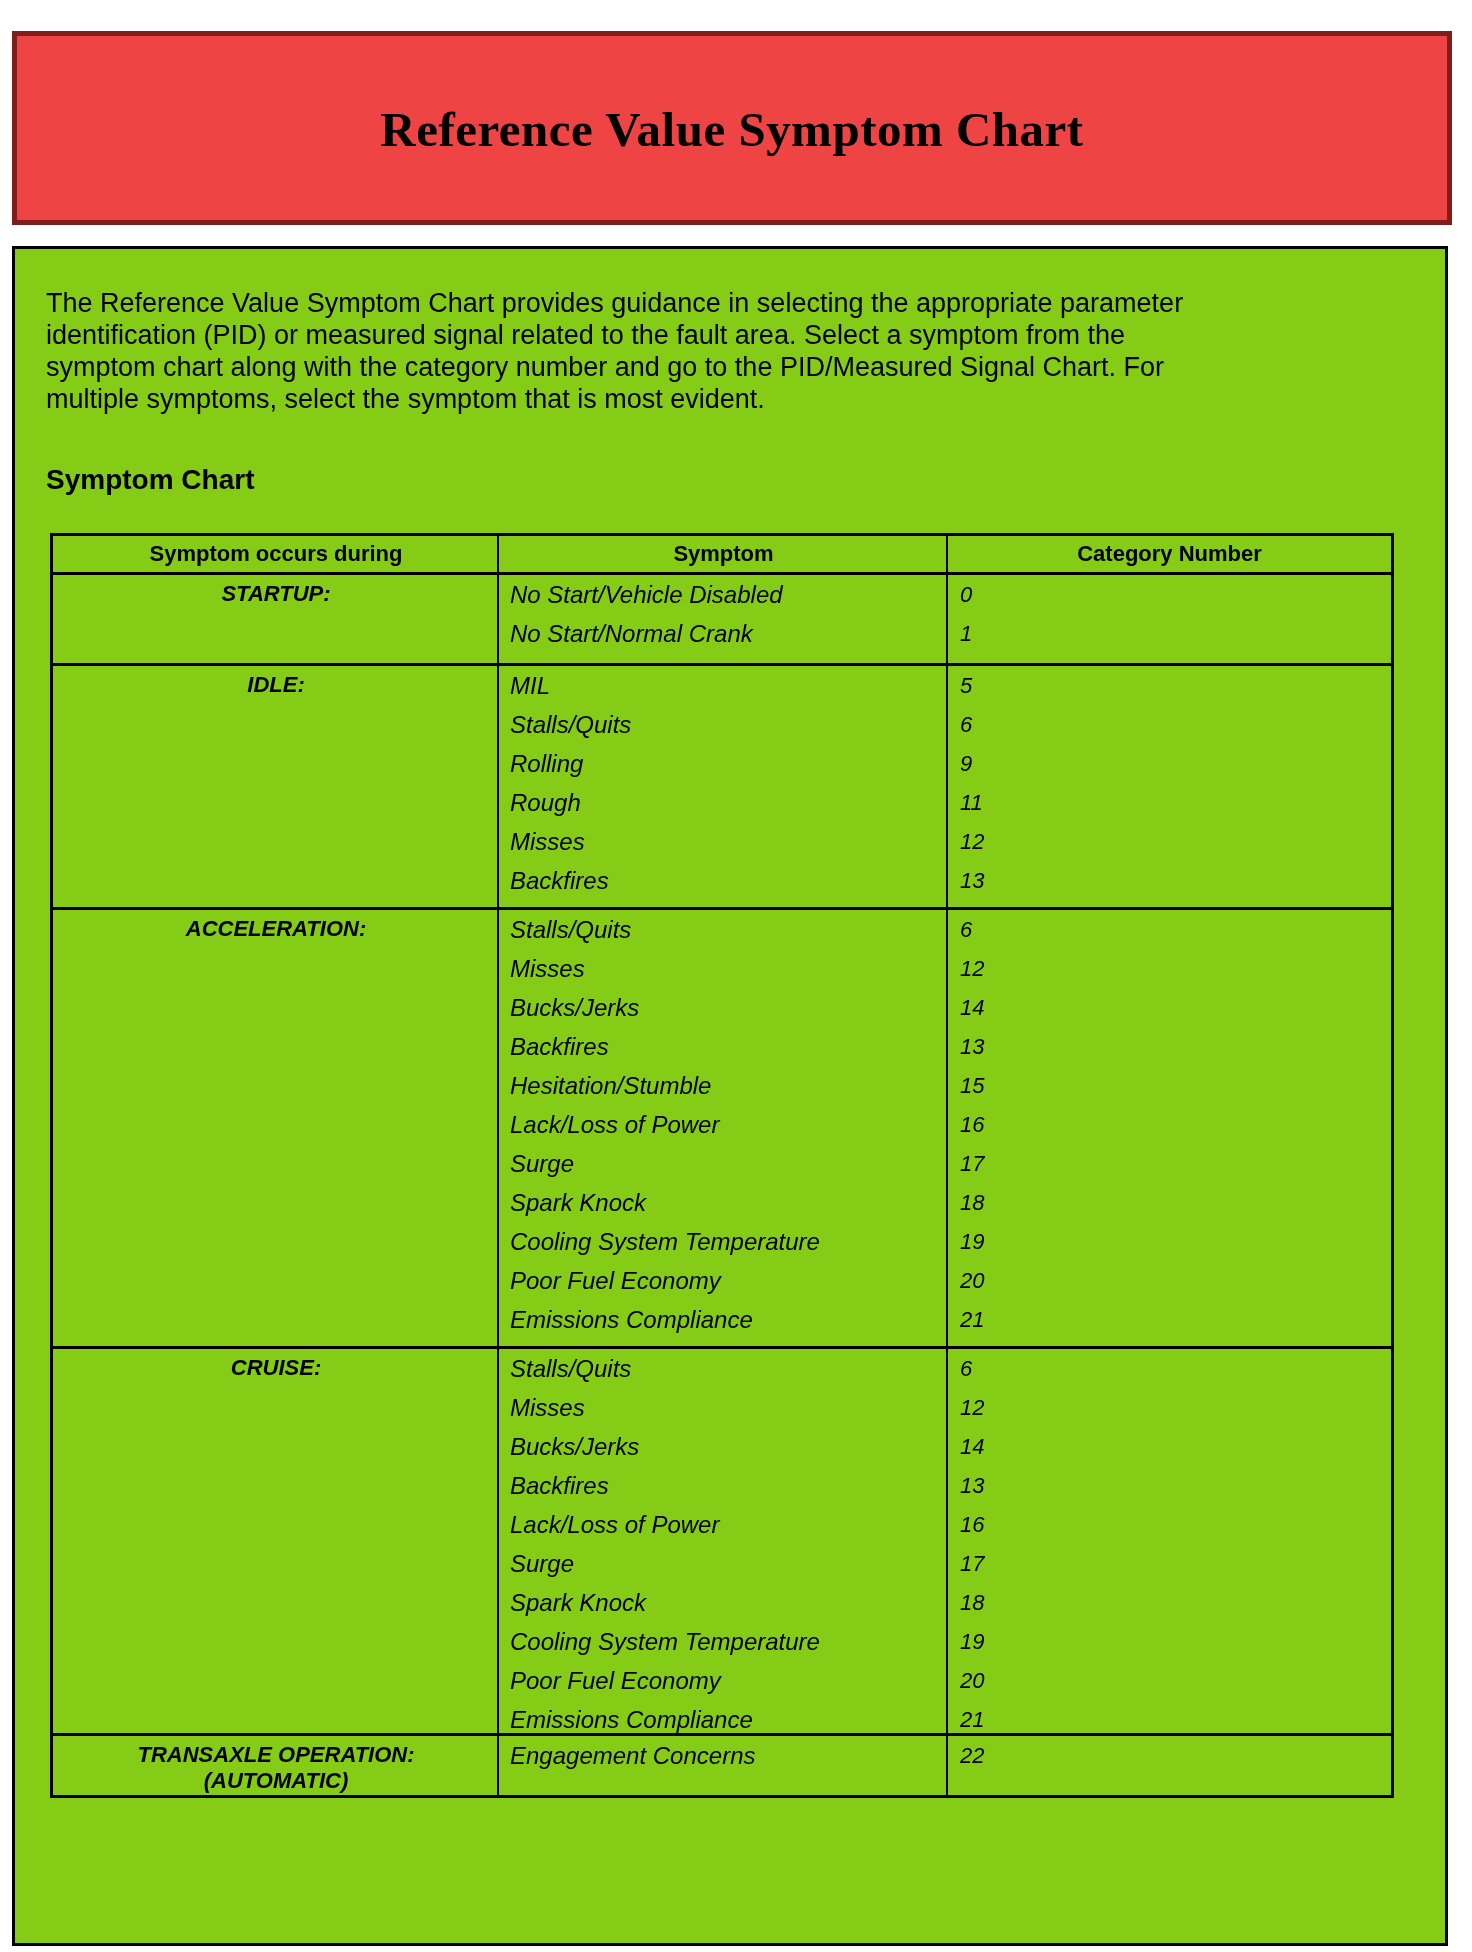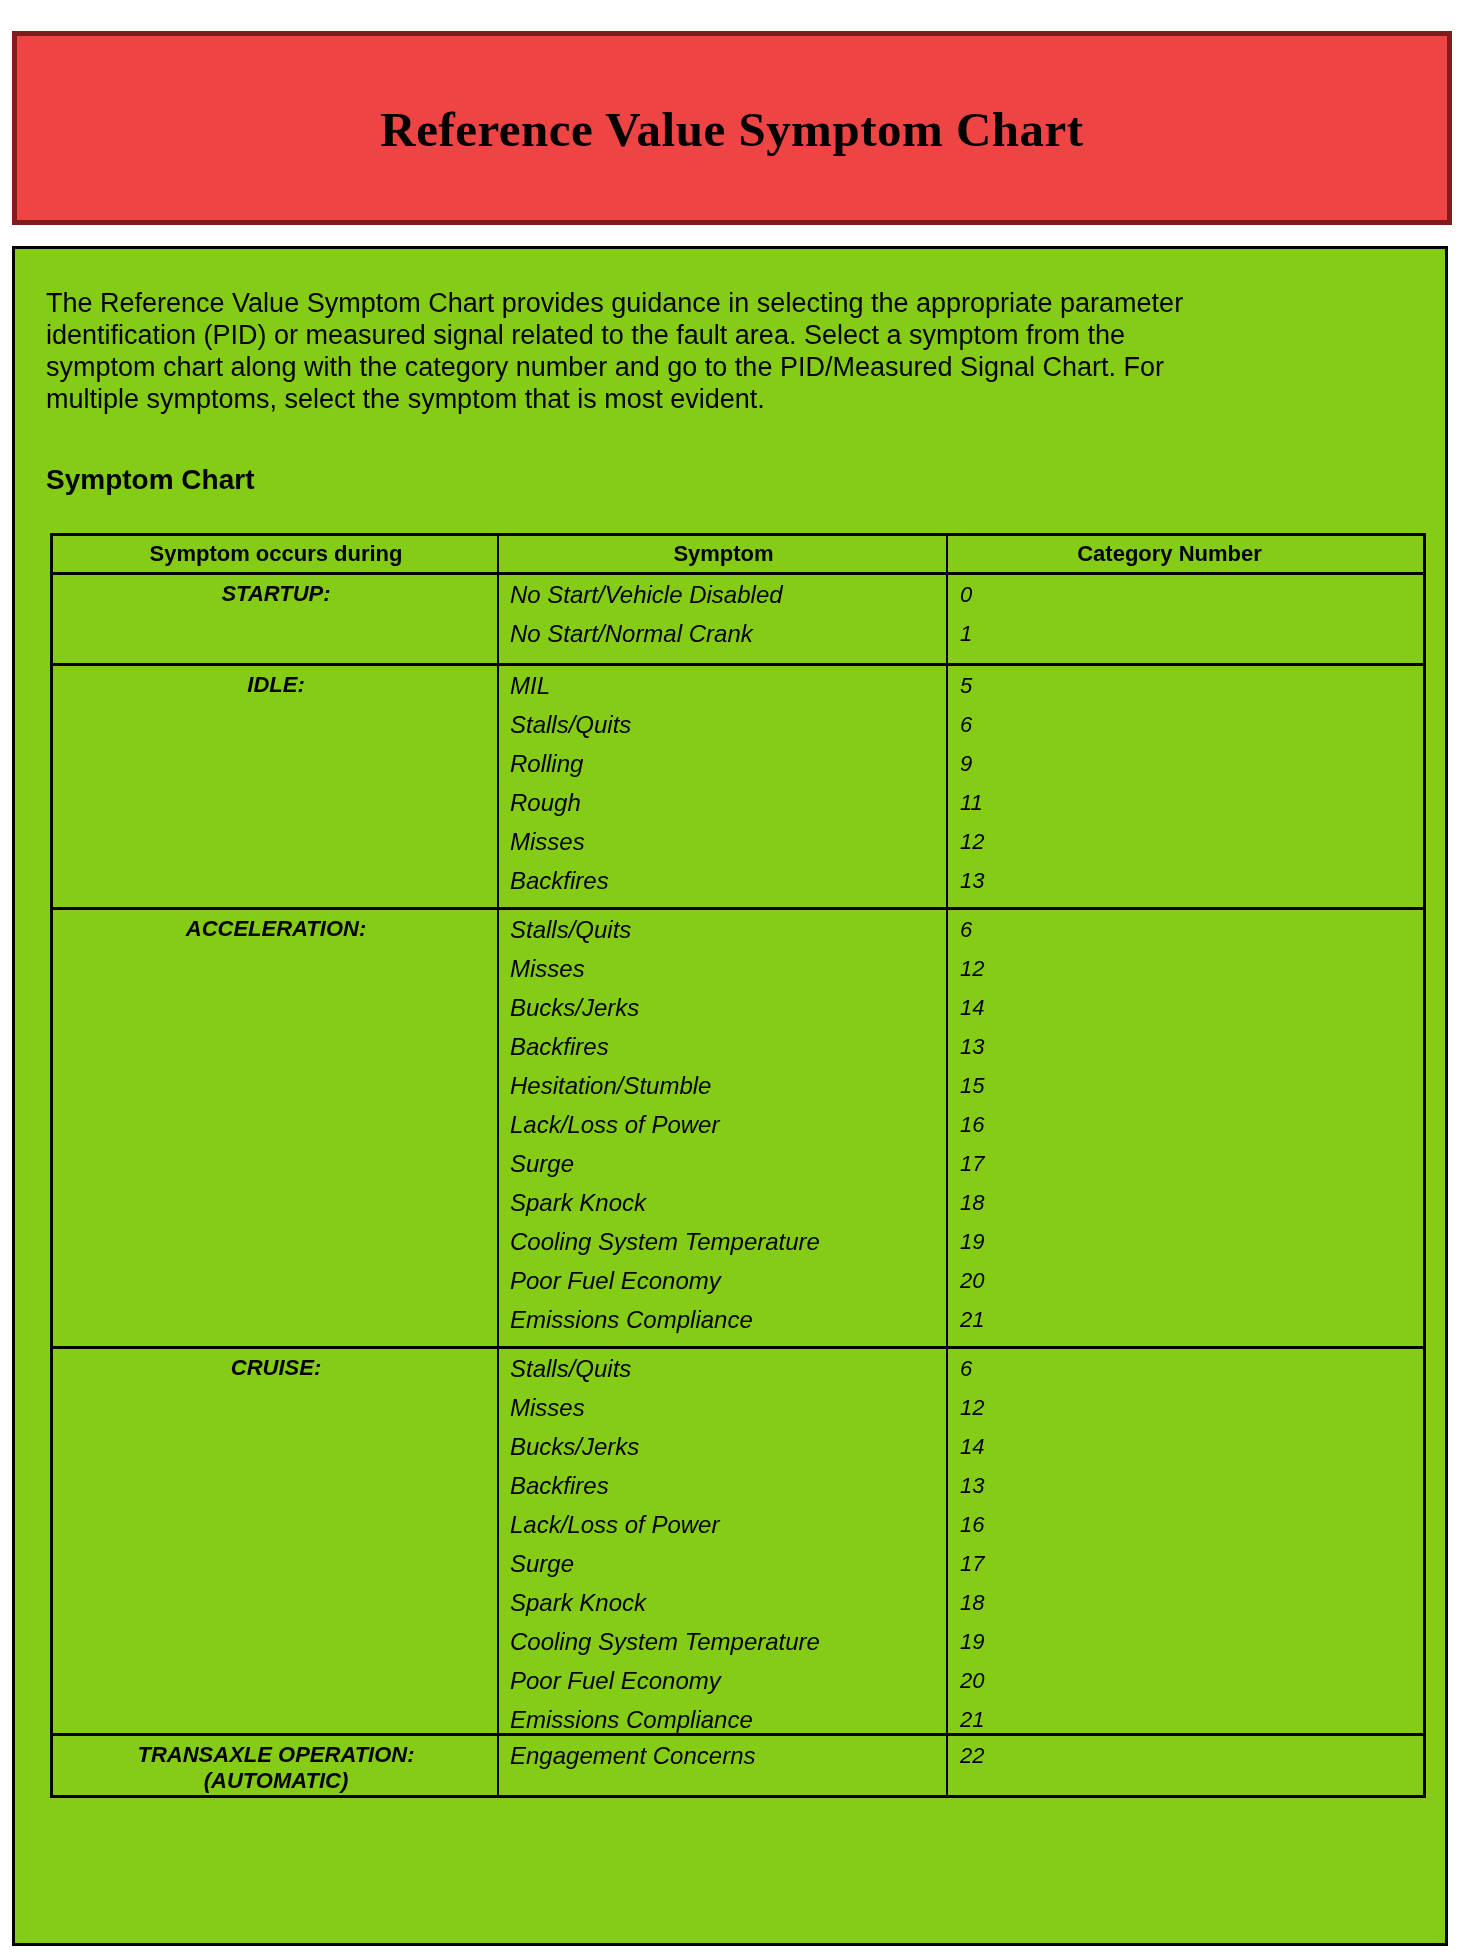--- a/index.html
+++ b/index.html
@@ -67,21 +67,20 @@
       font-weight: bold;
       line-height: 34px;
     }
     .table {
       position: absolute;
       left: 35px;
       top: 284px;
       width: 1338px;
       height: 1259px;
       border: 3px solid #000;
-      padding-left: 32px;
     }
     .col-div {
       position: absolute;
       top: 0;
       bottom: 0;
       width: 2px;
       background: #000;
     }
     .hdr {
       position: absolute;

